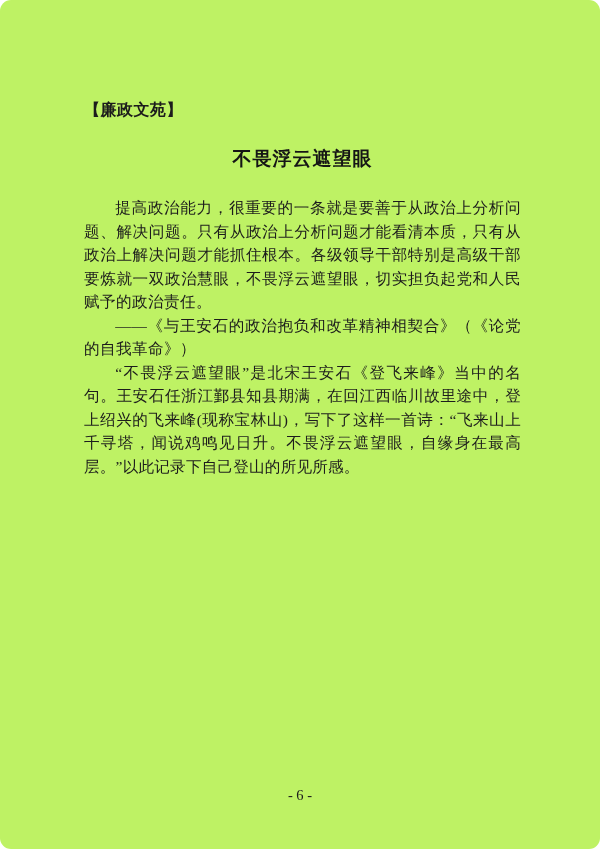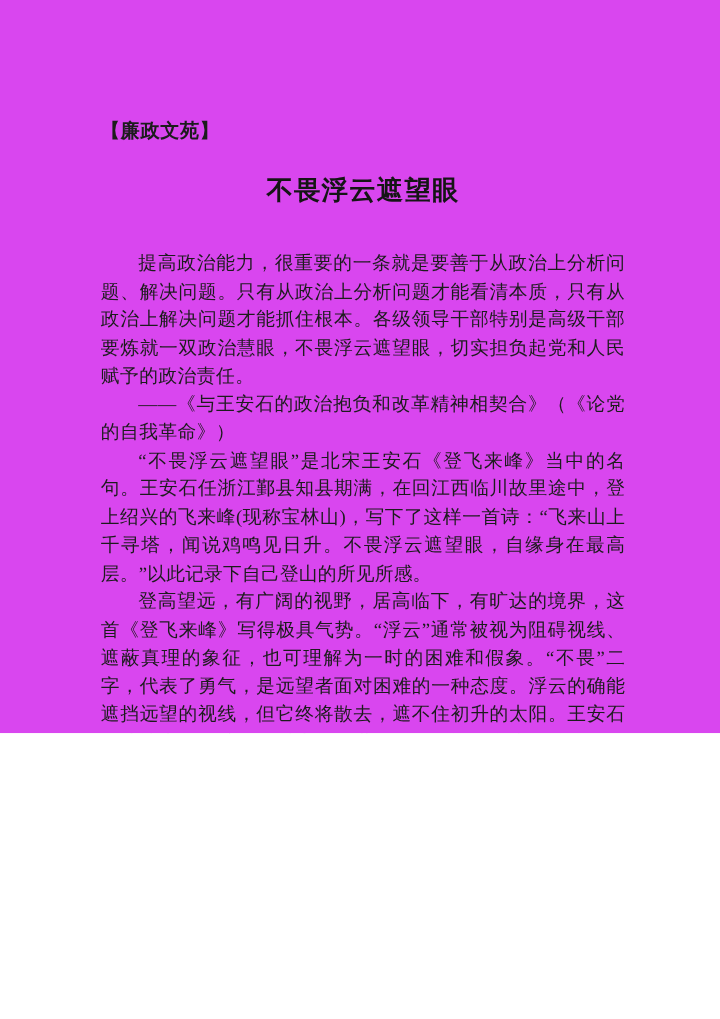--- a/index.html
+++ b/index.html
@@ -3,47 +3,48 @@
 <meta charset="utf-8">
 <style>
   * { margin: 0; padding: 0; box-sizing: border-box; }
   html, body {
     background: #ffffff;
     font-family: "Liberation Serif", "DejaVu Serif", serif;
   }
   .page {
     position: relative;
     width: 600px;
-    height: 611px;
+    height: 849px;
     margin: 0 auto;
-    background: #d946ef;
+    background: #bef264;
     color: #1c1c1c;
     overflow: hidden;
+    border-radius: 11px;
   }
   .content {
     padding: 100px 79px 0 84px;
   }
   .section-label {
     font-size: 16px;
     line-height: 20px;
     font-weight: 600;
     letter-spacing: 0.5px;
     color: #1c1c1c;
   }
   .doc-title {
     margin-top: 26px;
     text-align: center;
-    font-size: 22px;
+    font-size: 19px;
     line-height: 26px;
     font-weight: 700;
     letter-spacing: 1px;
     color: #151515;
   }
   .body-text {
-    margin-top: 36px;
+    margin-top: 24px;
   }
   .para {
     font-size: 15.6px;
     line-height: 23.5px;
     text-align: justify;
     text-justify: inter-ideograph;
     text-indent: 2em;
     letter-spacing: 0.2px;
     color: #1c1c1c;
     word-break: break-all;
@@ -70,19 +71,18 @@
   <div class="content">
 
     <div class="section-label">【廉政文苑】</div>
 
     <h1 class="doc-title">不畏浮云遮望眼</h1>
 
     <div class="body-text">
       <p class="para kai">提高政治能力，很重要的一条就是要善于从政治上分析问题、解决问题。只有从政治上分析问题才能看清本质，只有从政治上解决问题才能抓住根本。各级领导干部特别是高级干部要炼就一双政治慧眼，不畏浮云遮望眼，切实担负起党和人民赋予的政治责任。</p>
       <p class="para kai">——《与王安石的政治抱负和改革精神相契合》（《论党的自我革命》）</p>
       <p class="para">“不畏浮云遮望眼”是北宋王安石《登飞来峰》当中的名句。王安石任浙江鄞县知县期满，在回江西临川故里途中，登上绍兴的飞来峰(现称宝林山)，写下了这样一首诗：“飞来山上千寻塔，闻说鸡鸣见日升。不畏浮云遮望眼，自缘身在最高层。”以此记录下自己登山的所见所感。</p>
-      <p class="para">登高望远，有广阔的视野，居高临下，有旷达的境界，这首《登飞来峰》写得极具气势。“浮云”通常被视为阻碍视线、遮蔽真理的象征，也可理解为一时的困难和假象。“不畏”二字，代表了勇气，是远望者面对困难的一种态度。浮云的确能遮挡远望的视线，但它终将散去，遮不住初升的太阳。王安石借此诗直抒胸臆，同时也勉励世人，无论遇到多少艰难险阻，都要有勇往直前的勇气和决心。这种简洁刚劲的语言风格，与王安石的政治抱负和改革精神相契合，展现了一名改革者的宏大气魄。</p>
     </div>
 
   </div>
 
   <div class="page-footer">- 6 -</div>
 </div>
 
 </body></html>

